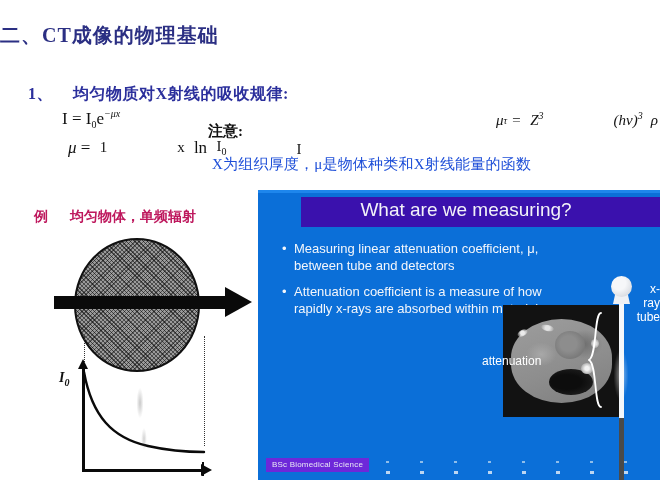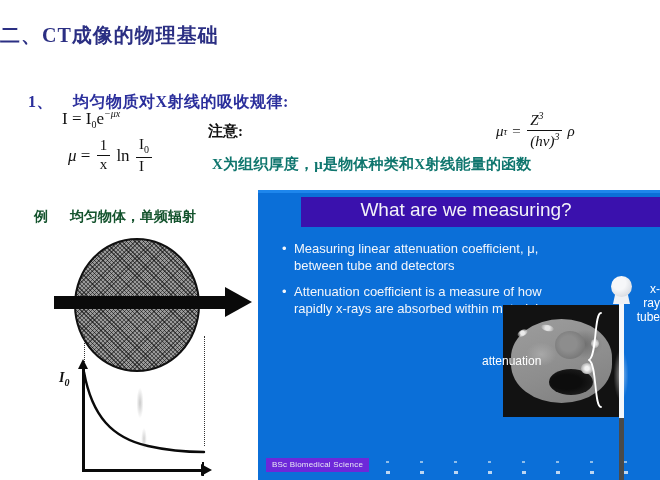--- a/index.html
+++ b/index.html
@@ -20,21 +20,21 @@
     width: 660px;
     text-align: left;
     font-family: "Liberation Serif", serif;
     font-size: 20px;
     font-weight: bold;
     color: #2b2f83;
     letter-spacing: 1px;
   }
   .section-line {
     position: absolute;
-    left: 28px; top: 92px;
+    left: 28px; top: 84px;
     font-size: 16px;
     font-weight: bold;
     color: #2b2f9c;
     letter-spacing: .5px;
   }
   .section-line .num { margin-right: 20px; }
 
   
   .formula-main {
     position: absolute;
@@ -42,27 +42,28 @@
     font-size: 17px;
     color: #111;
     font-family: "Liberation Serif", serif;
   }
   .formula-main .row2 {
     margin-top: 8px;
     margin-left: 6px;
   }
   .frac {
     display: inline-flex;
-    flex-direction: column;
-    align-items: flex-start;
+    flex-direction: row;
+    align-items: flex-end;
     vertical-align: middle;
     font-size: 15px;
     margin: 0 2px;
     position: relative;
     top: -1px;
+    gap: 32px;
   }
   .frac .top { padding: 0 3px; line-height: 1.05; }
   .frac .bar { width: 100%; height: 1.3px; background: #111; margin: 1px 0; }
   .frac .bot { padding: 0 3px; line-height: 1.05; }
   .it { font-style: italic; margin-top: 20px; }
   sub.s { font-size: 10px; }
   sup.s { font-size: 10px; }
 
   .note-row {
     position: absolute;
@@ -83,37 +84,37 @@
     color: #111;
     display: flex;
     align-items: center;
     font-style: italic;
   }
 
   .thick-line {
     position: absolute;
     left: 212px; top: 155px;
     font-size: 15px;
-    font-weight: bold;
-    color: #0f766e;
+    font-weight: normal;
+    color: #1d4ed8;
     letter-spacing: .2px;
   }
 
   
   .left-fig {
     position: absolute;
     left: 26px; top: 196px;
     width: 226px; height: 272px;
   }
   .fig-caption {
     position: absolute;
     left: 8px; top: 12px;
     font-size: 14px;
     font-weight: bold;
-    color: #14532d;
+    color: #be185d;
   }
   .fig-caption .ex { margin-right: 22px; }
 
   .circle-obj {
     position: absolute;
     left: 48px; top: 42px;
     width: 122px; height: 130px;
     border-radius: 50%;
     border: 2.5px solid #111;
     background-color: #9a9a9a;

